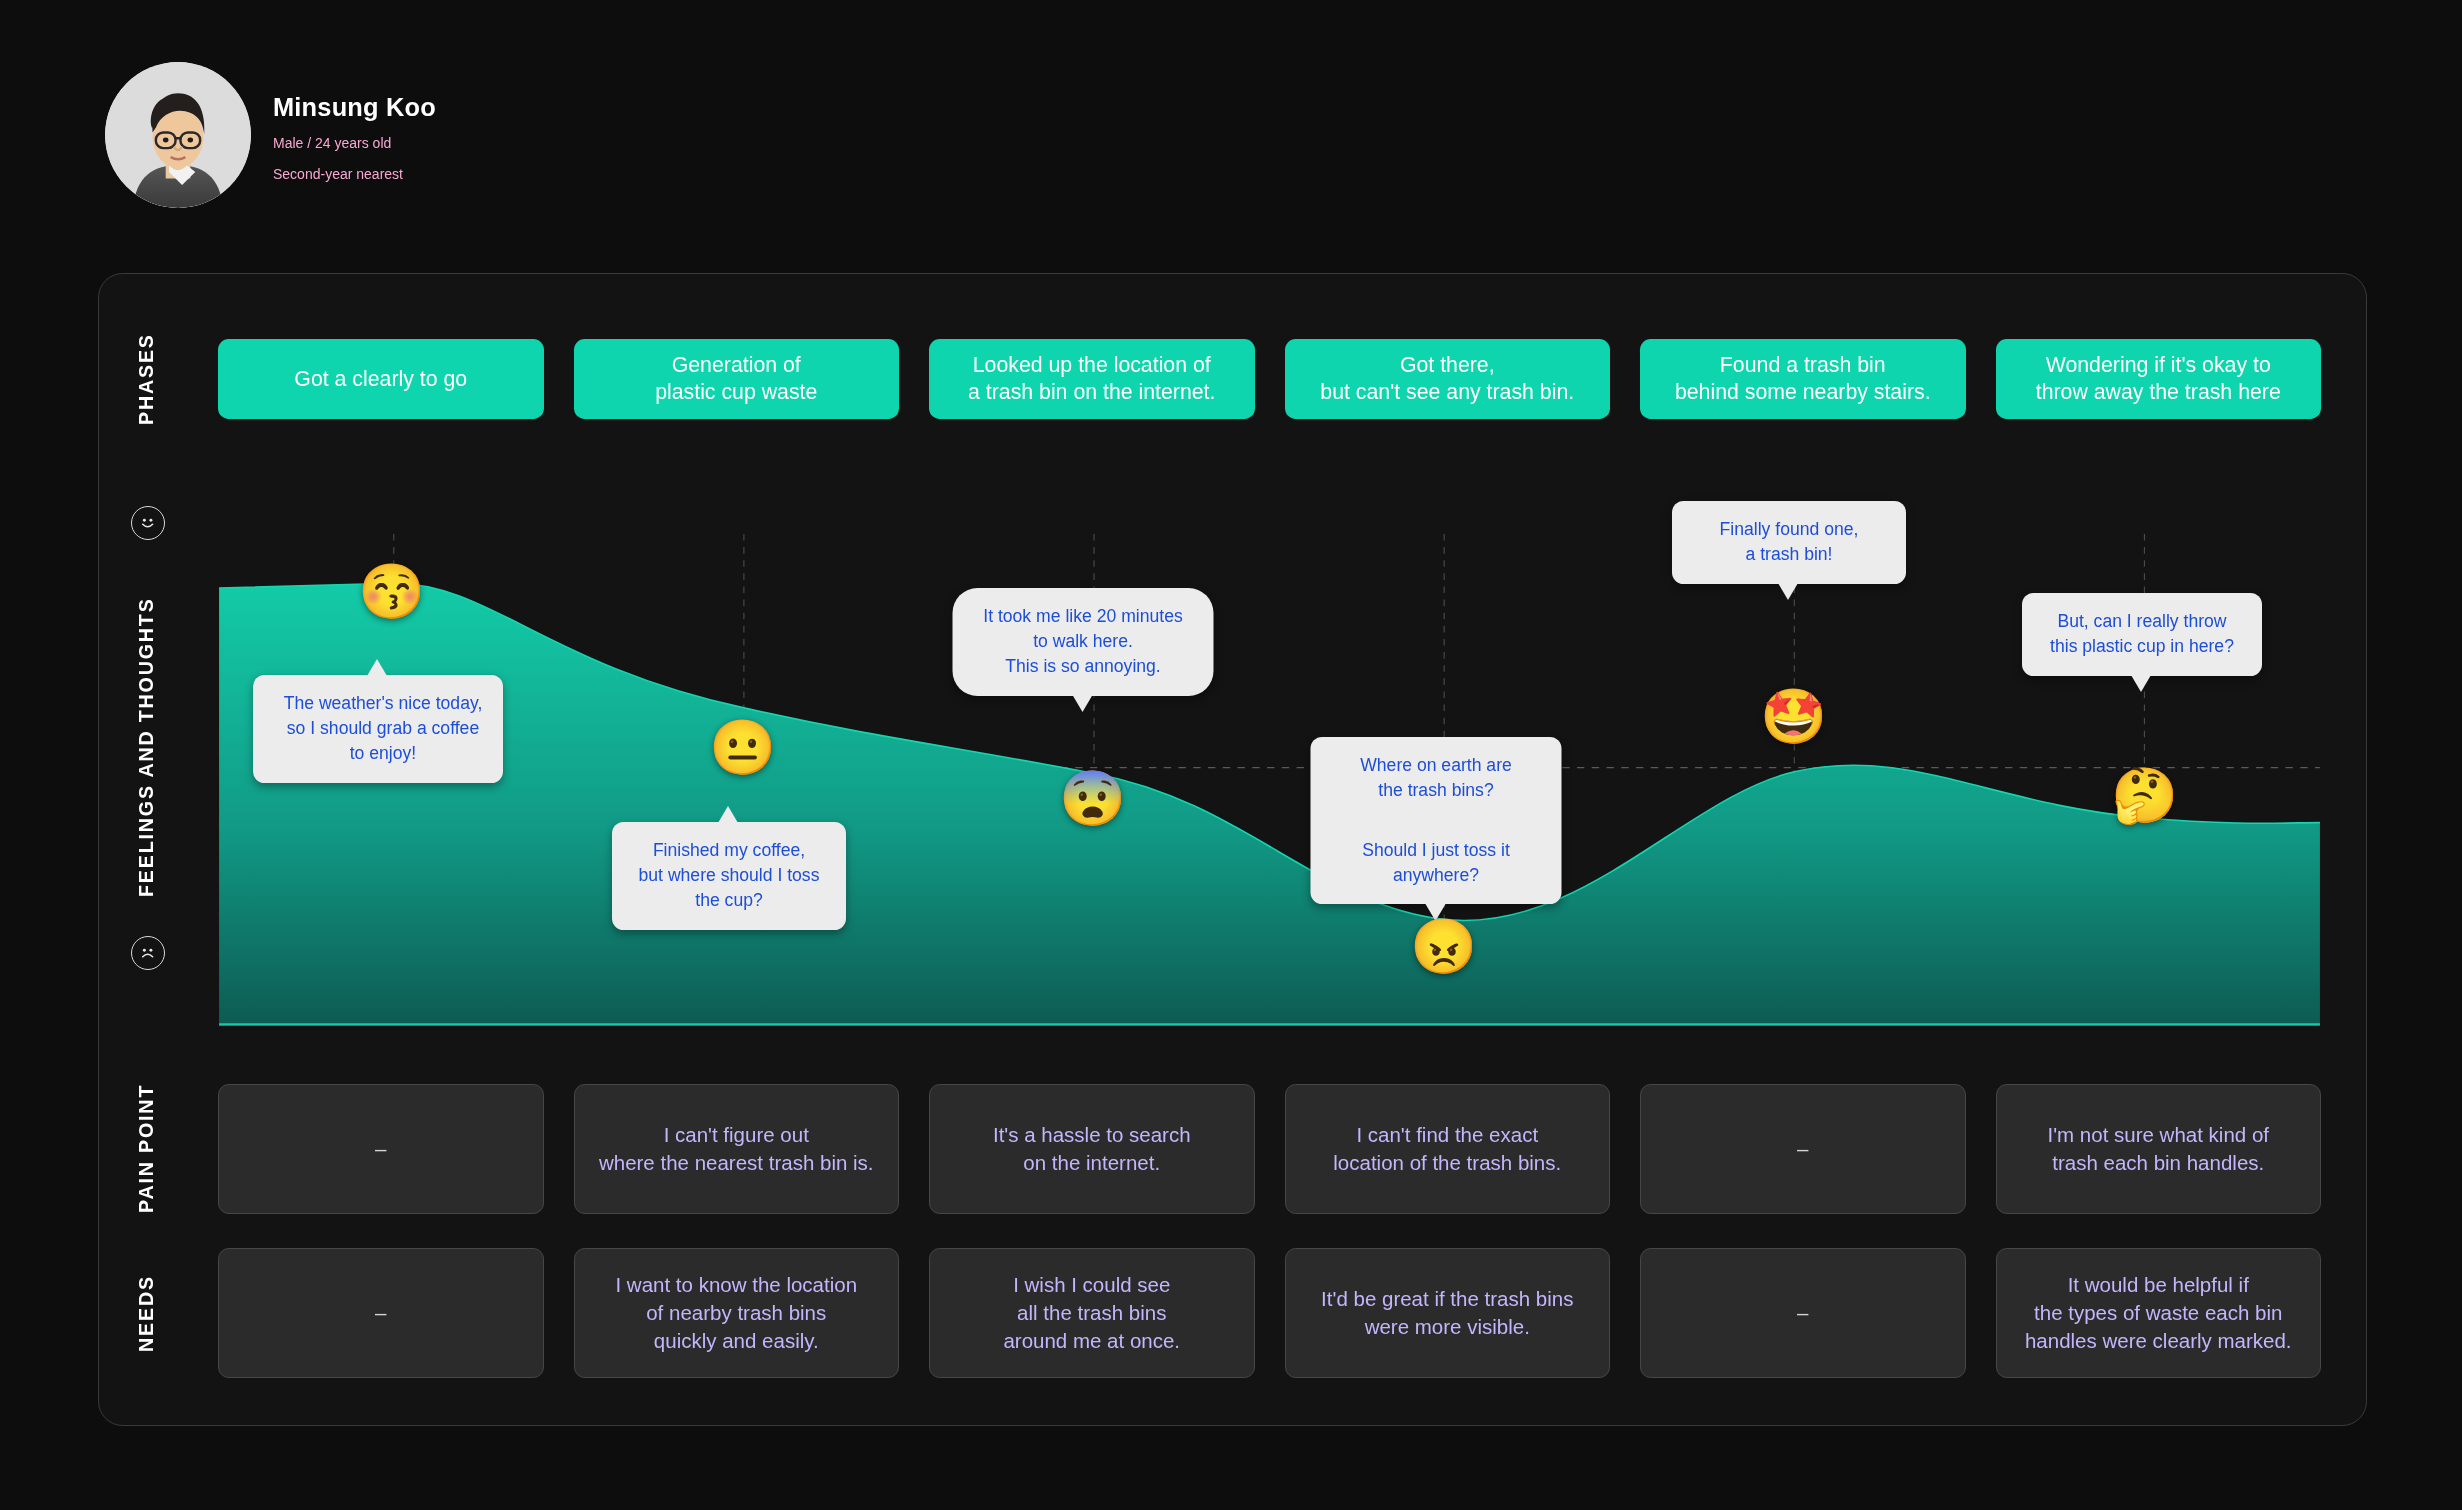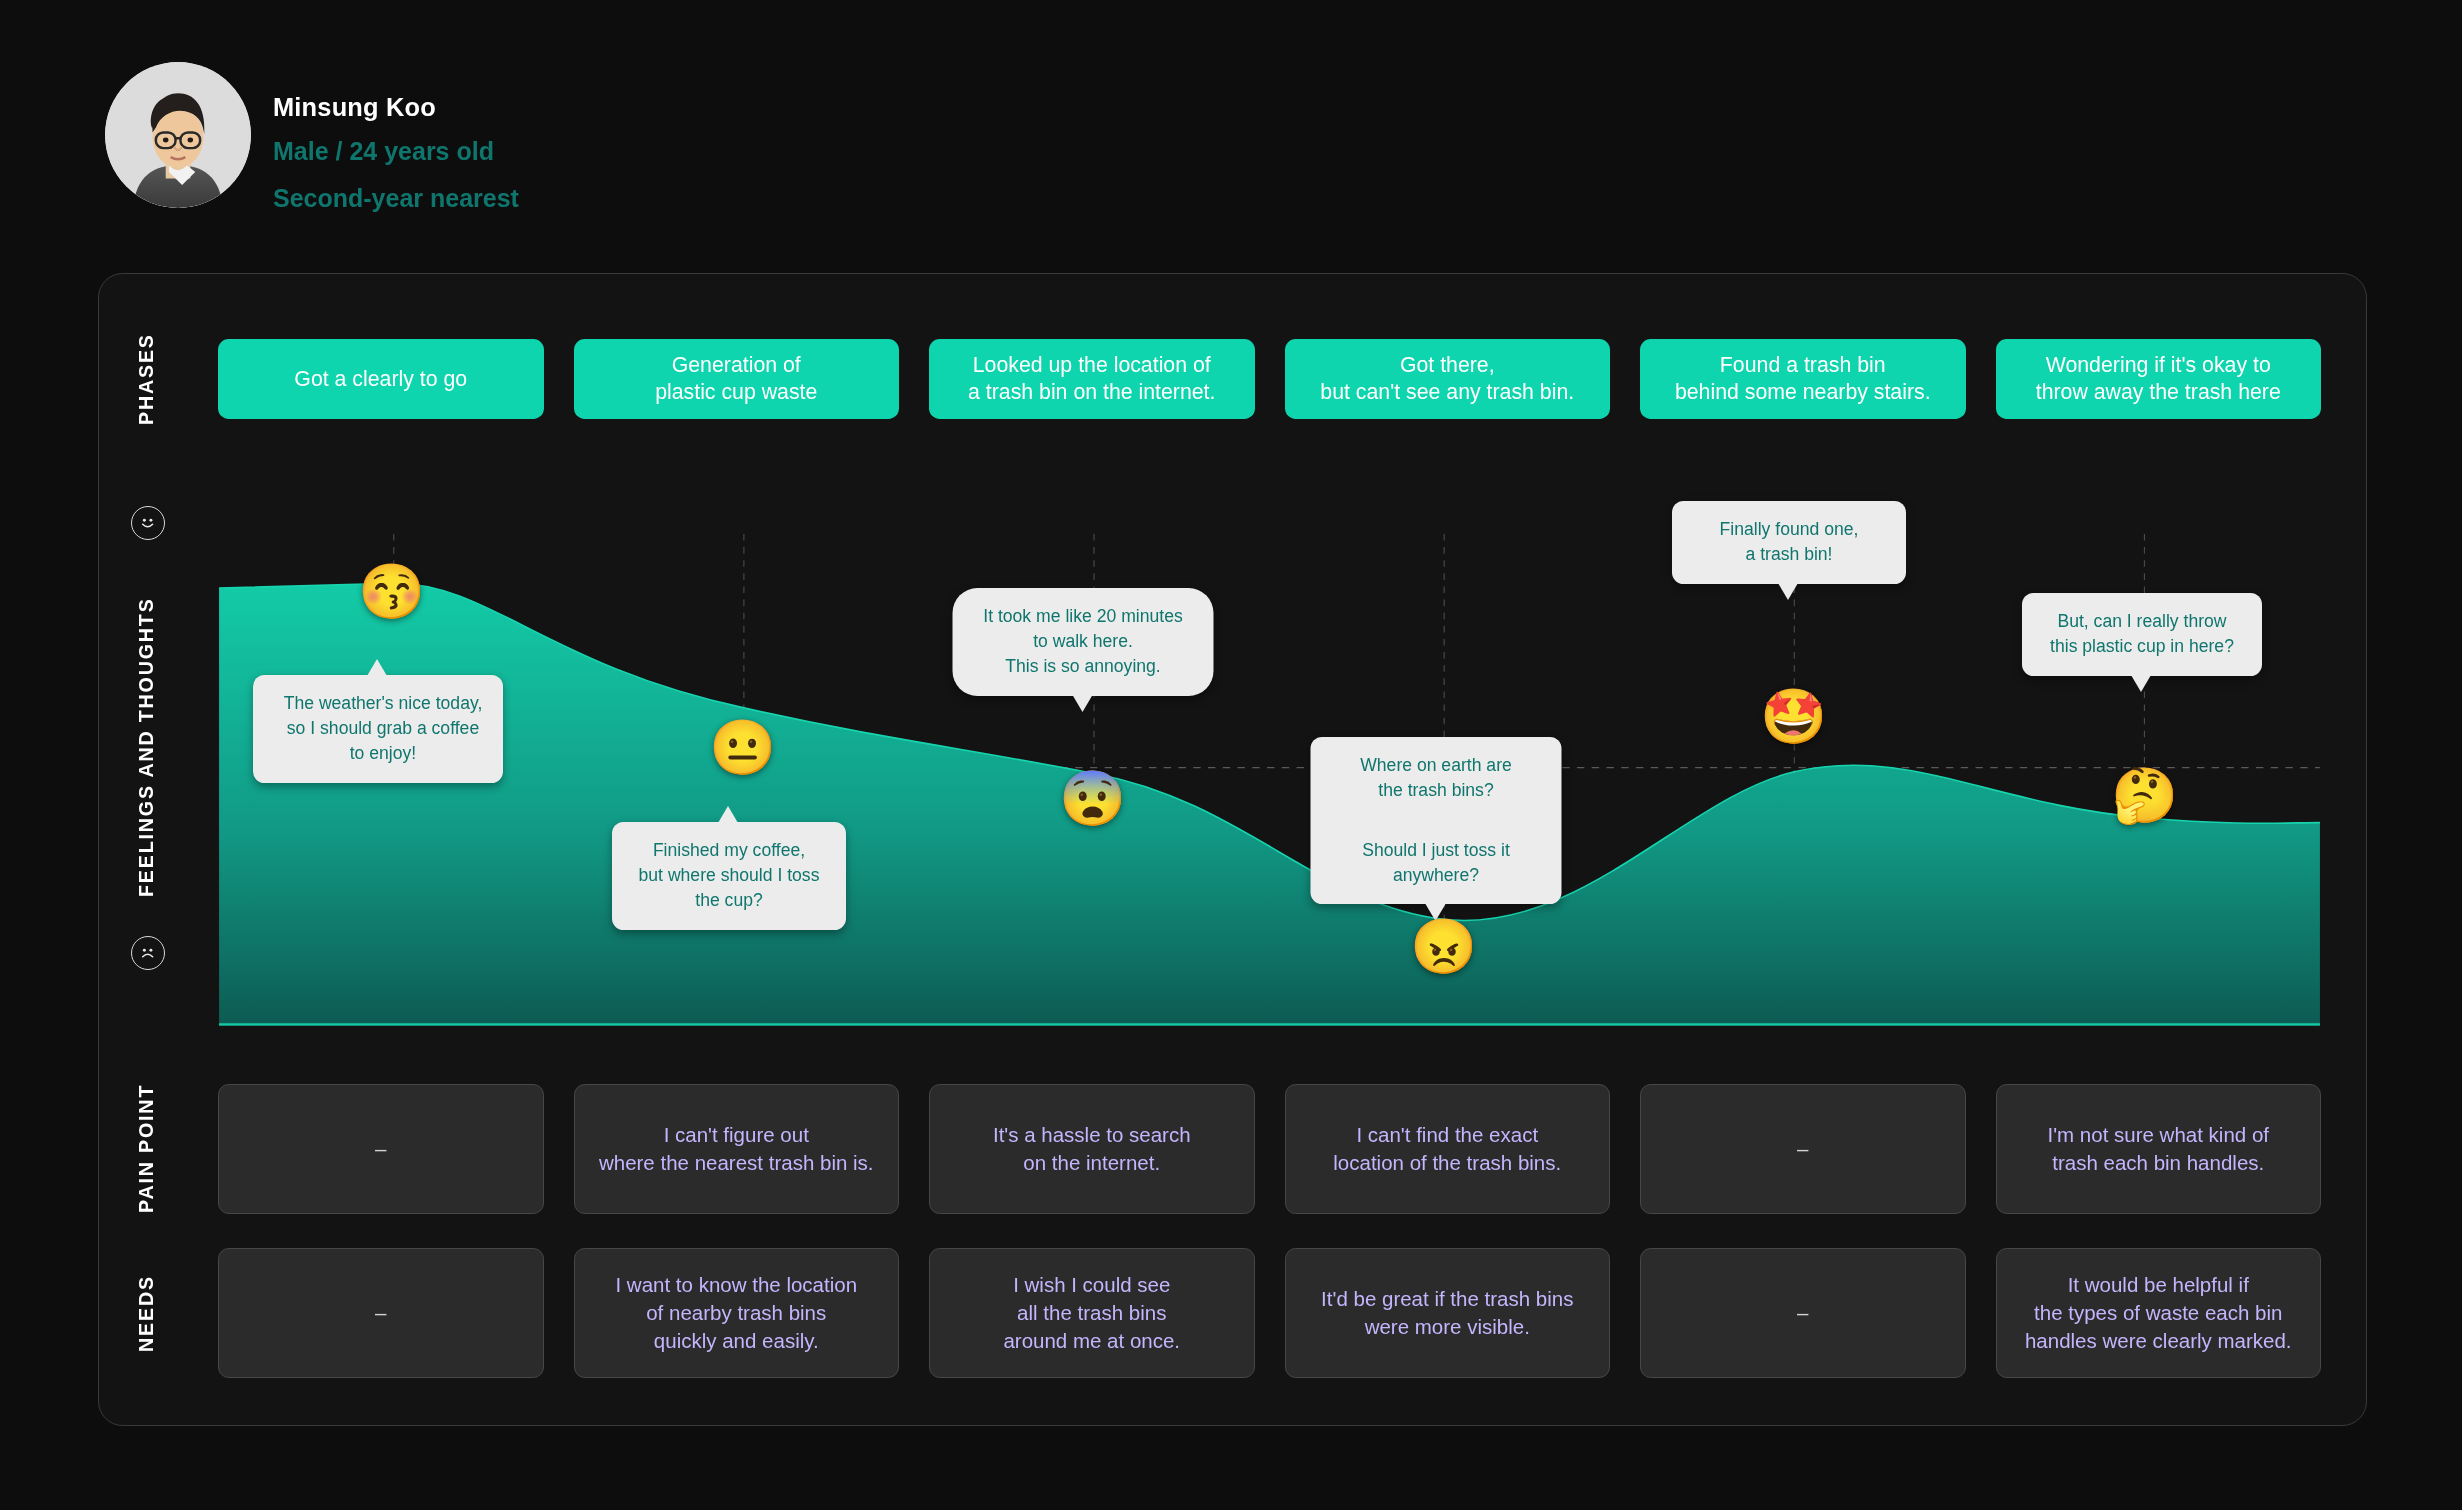--- a/index.html
+++ b/index.html
@@ -14,21 +14,21 @@
   
   .persona { position: absolute; left: 105px; top: 62px; display: flex; align-items: flex-start; }
   .avatar {
     width: 146px; height: 146px; border-radius: 50%;
     background: radial-gradient(circle at 50% 38%, #e4e4e4 0%, #d6d6d6 60%, #cfcfcf 100%);
     overflow: hidden; position: relative; flex: none;
   }
   .avatar svg { position: absolute; left: 0; top: 0; }
   .persona-text { margin-left: 22px; padding-top: 31px; }
   .persona-name { font-size: 25.4px; font-weight: bold; color: #ffffff; letter-spacing: 0.2px; }
-  .persona-meta { font-size: 25px; color: #0f766e; margin-top: 11.5px; line-height: 1.42; font-weight: 700;}
+  .persona-meta { font-size: 14px; color: #f9a8d4; margin-top: 11.5px; line-height: 1.42; font-weight: 400;}
 
   
   .panel {
     position: absolute; left: 98px; top: 273px;
     width: 2269px; height: 1153px;
     border: 1.6px solid #3a3a3a; border-radius: 24.6px;
     background: #131313;
   }
 
   
@@ -58,21 +58,21 @@
   .graph { position: absolute; left: 218px; top: 534px; width: 2103px; height: 492px; }
   .graph svg { display: block; }
 
   .emoji {
     position: absolute; font-size: 54px; line-height: 1;
     transform: translate(-50%, -50%);
     filter: drop-shadow(0 2.5px 3.3px rgba(0,0,0,.45));
   }
   .bubble {
     position: absolute; background: #ececec; border-radius: 11.5px;
-    color: #0f766e; font-size: 17.6px; line-height: 1.42; text-align: center;
+    color: #1d4ed8; font-size: 17.6px; line-height: 1.42; text-align: center;
     padding: 16.4px 18px; transform: translate(-50%, 0);
     box-shadow: 0 3.3px 8.2px rgba(0,0,0,.35);
   }
   .bubble .gap { display: block; height: 9.8px; }
   .bubble::after {
     content: ""; position: absolute; left: 50%; margin-left: -10.7px;
     border-left: 10.7px solid transparent; border-right: 10.7px solid transparent;
   }
   .bubble.down::after { bottom: -16.4px; border-top: 17px solid #ececec; }
   .bubble.up::after   { top: -16.4px;    border-bottom: 17px solid #ececec; }

